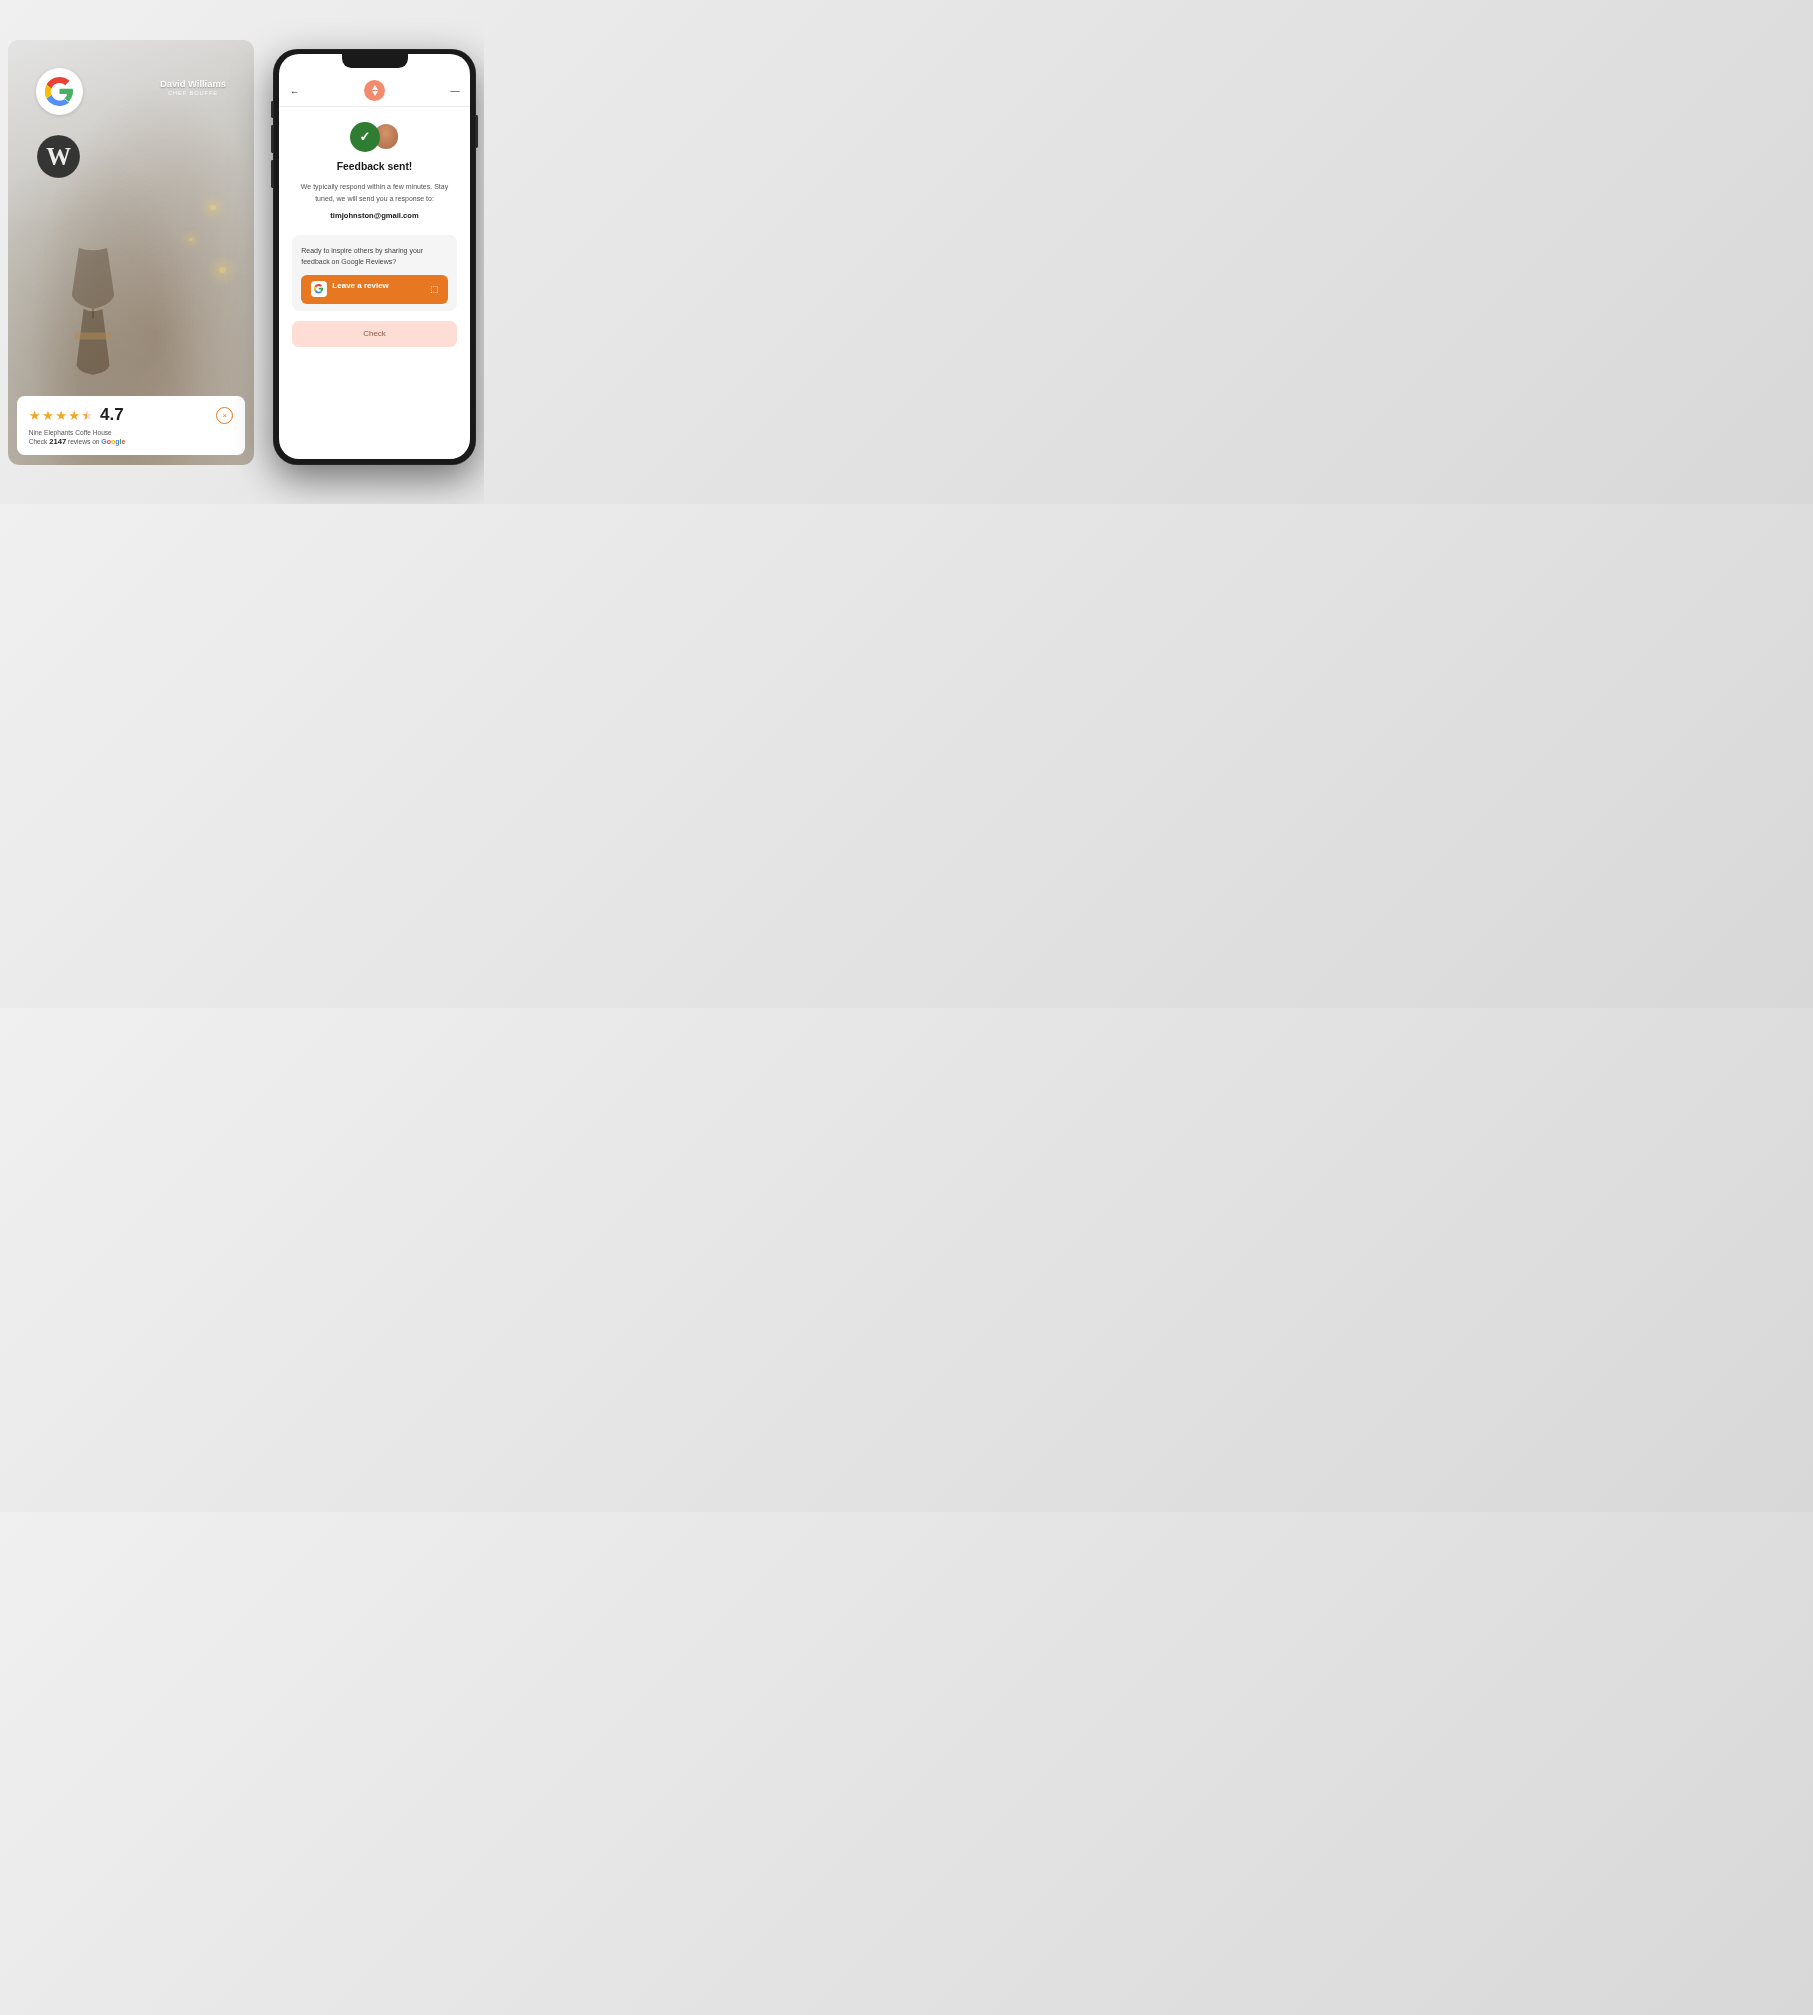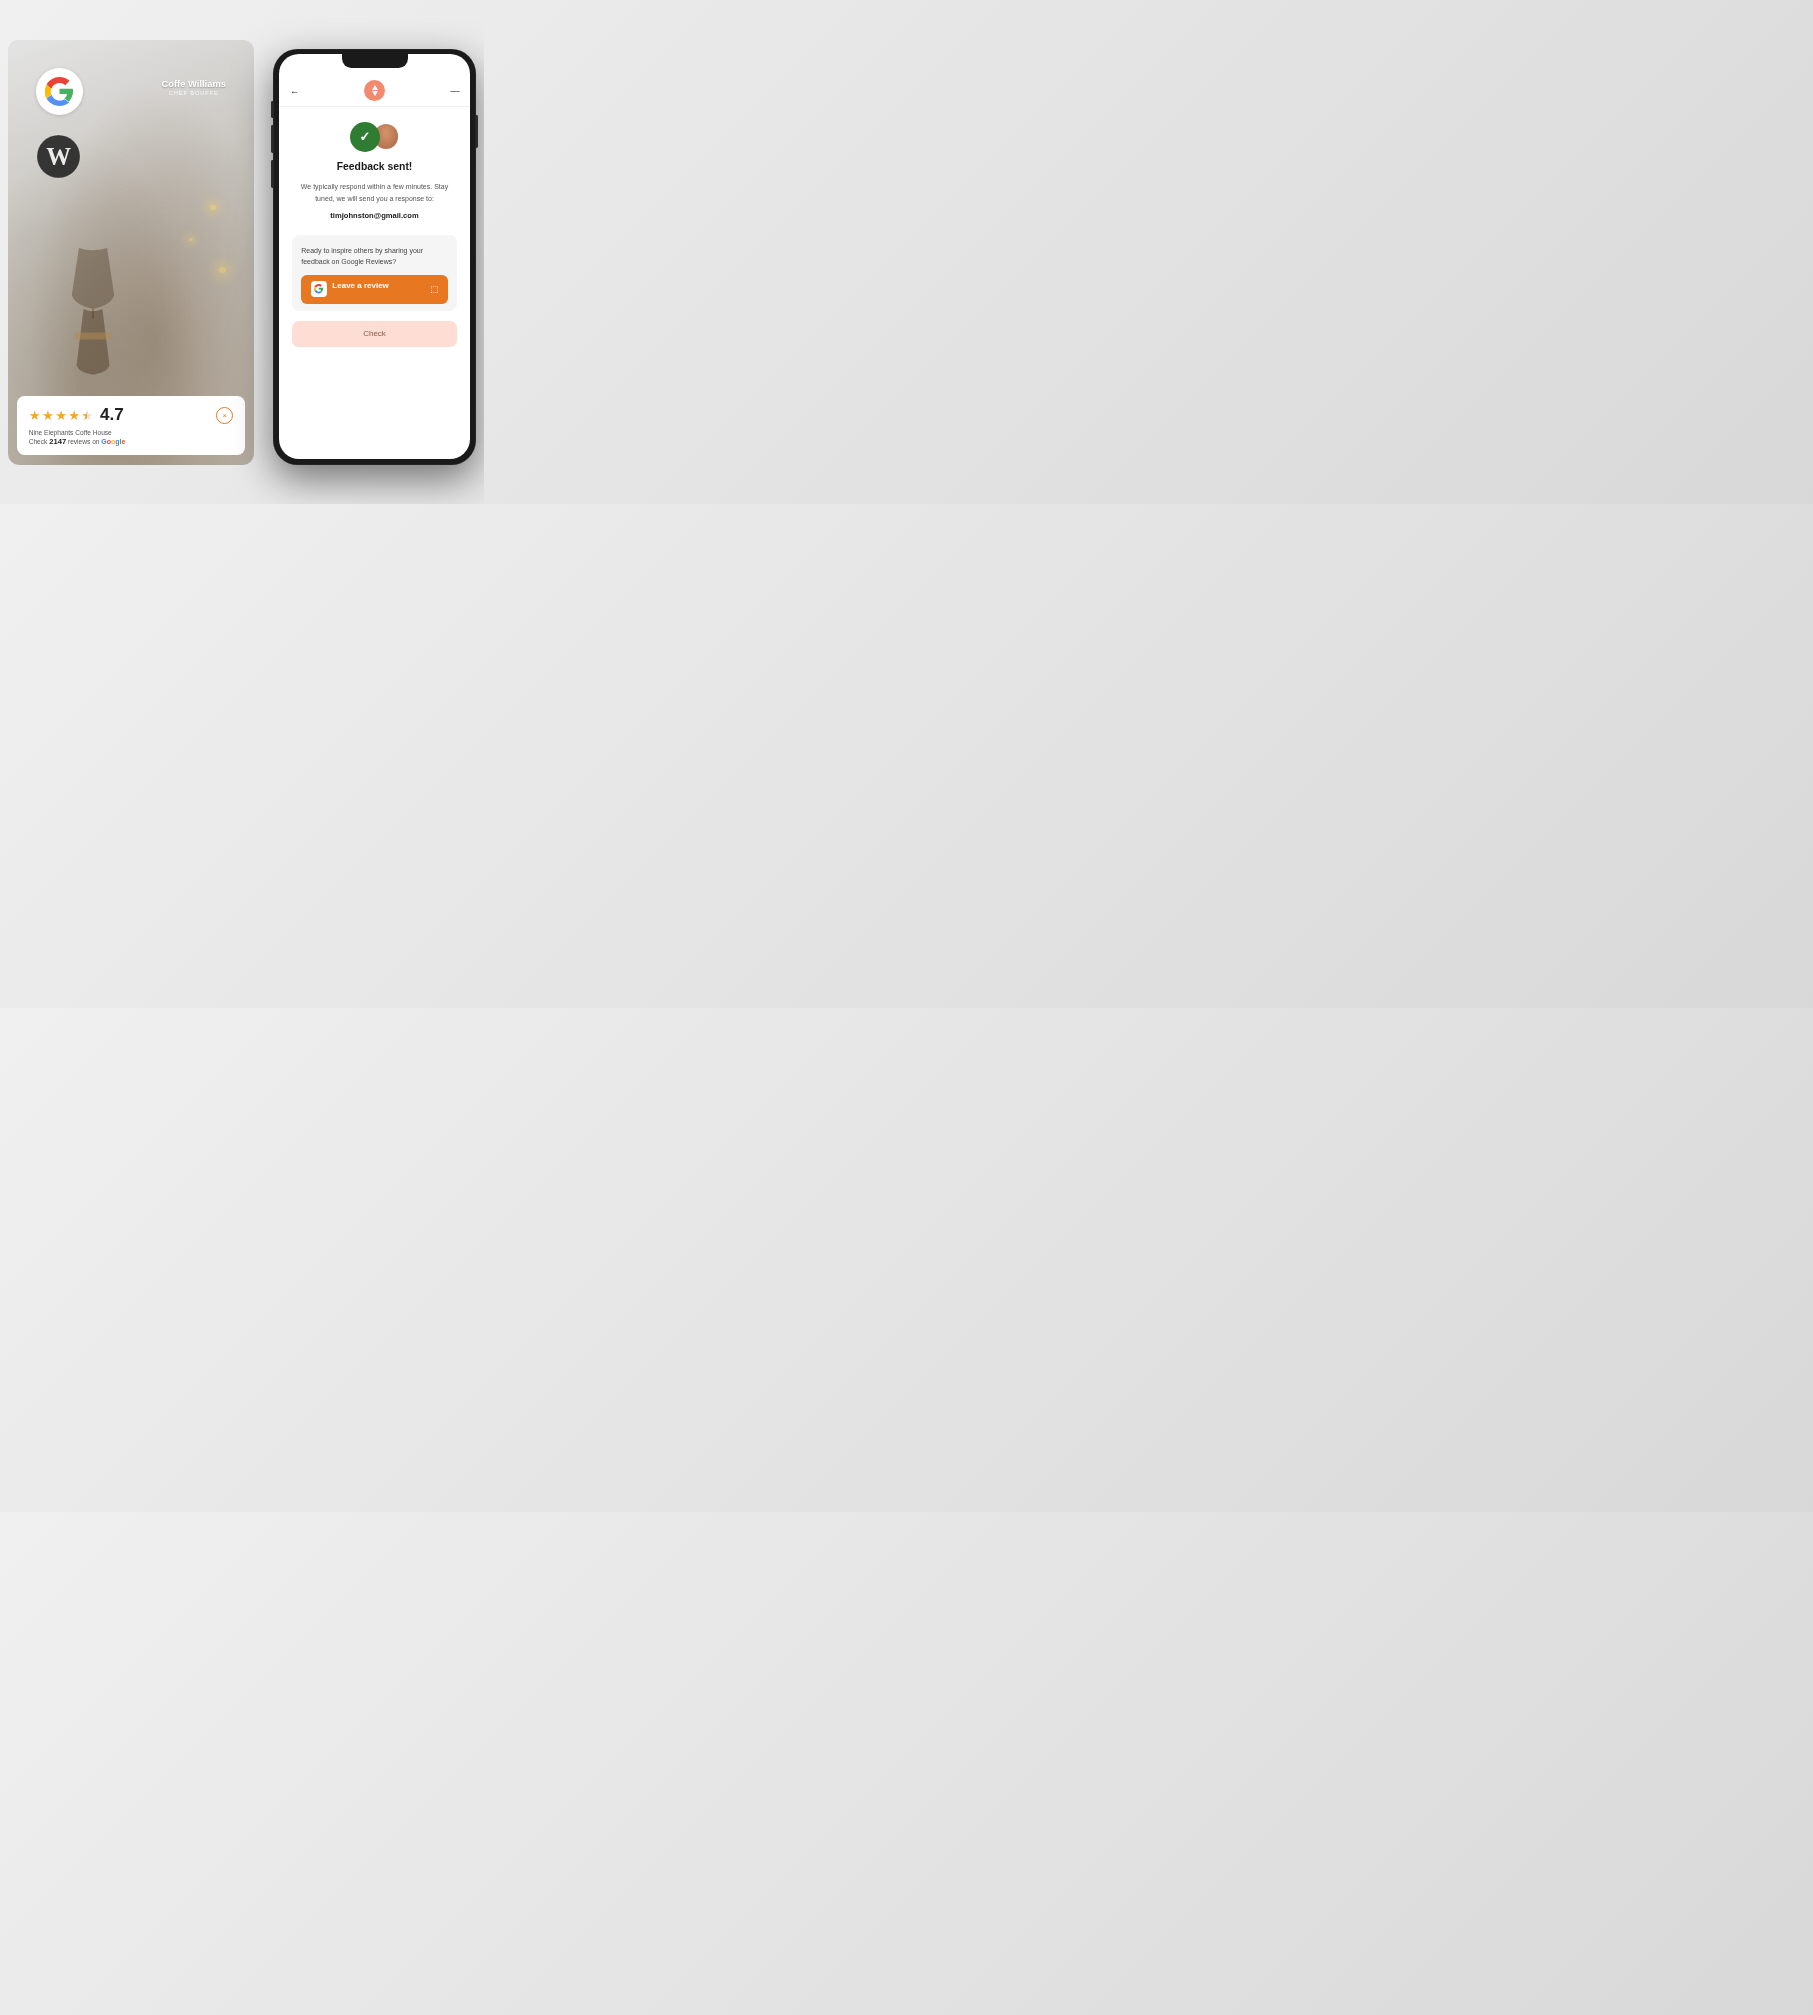--- a/index.html
+++ b/index.html
@@ -515,21 +515,21 @@
     <div class="wordpress-logo">
       <svg viewBox="0 0 100 100" xmlns="http://www.w3.org/2000/svg">
         <circle cx="50" cy="50" r="48" fill="#1a1a1a" opacity="0.85"></circle>
         <circle cx="50" cy="50" r="48" fill="none" stroke="rgba(255,255,255,0.3)" stroke-width="2"></circle>
 
         <text x="50" y="68" text-anchor="middle" font-size="55" font-weight="900" font-family="Georgia, serif" fill="white" opacity="0.9">W</text>
       </svg>
     </div>
 
     <div class="person-info">
-      <div class="person-name">Coffe Williams</div>
+      <div class="person-name">David Williams</div>
       <div class="person-title">CHEF BOUFFE</div>
     </div>
 
     <div class="review-bar">
       <div class="review-bar-top">
         <div class="stars-rating">
           <div class="stars">
             <span class="star star-full">★</span>
             <span class="star star-full">★</span>
             <span class="star star-full">★</span>

